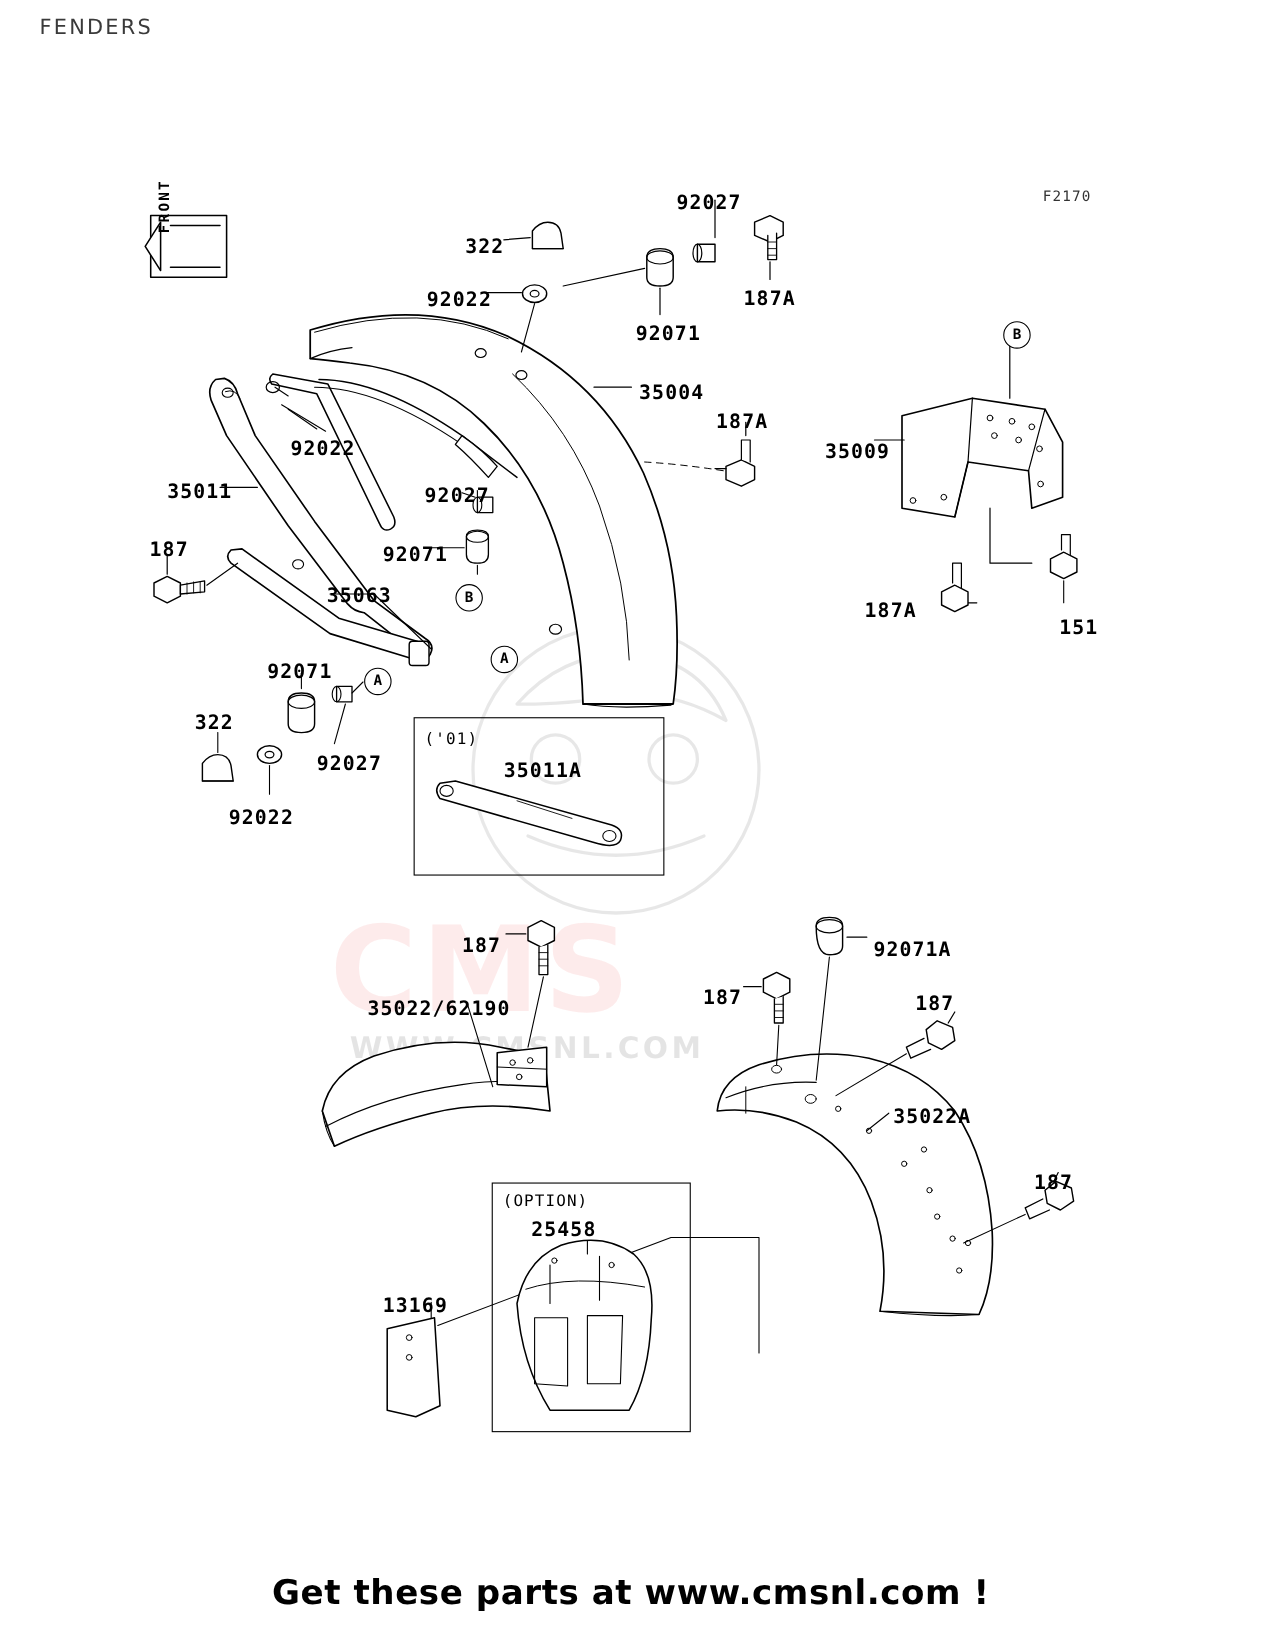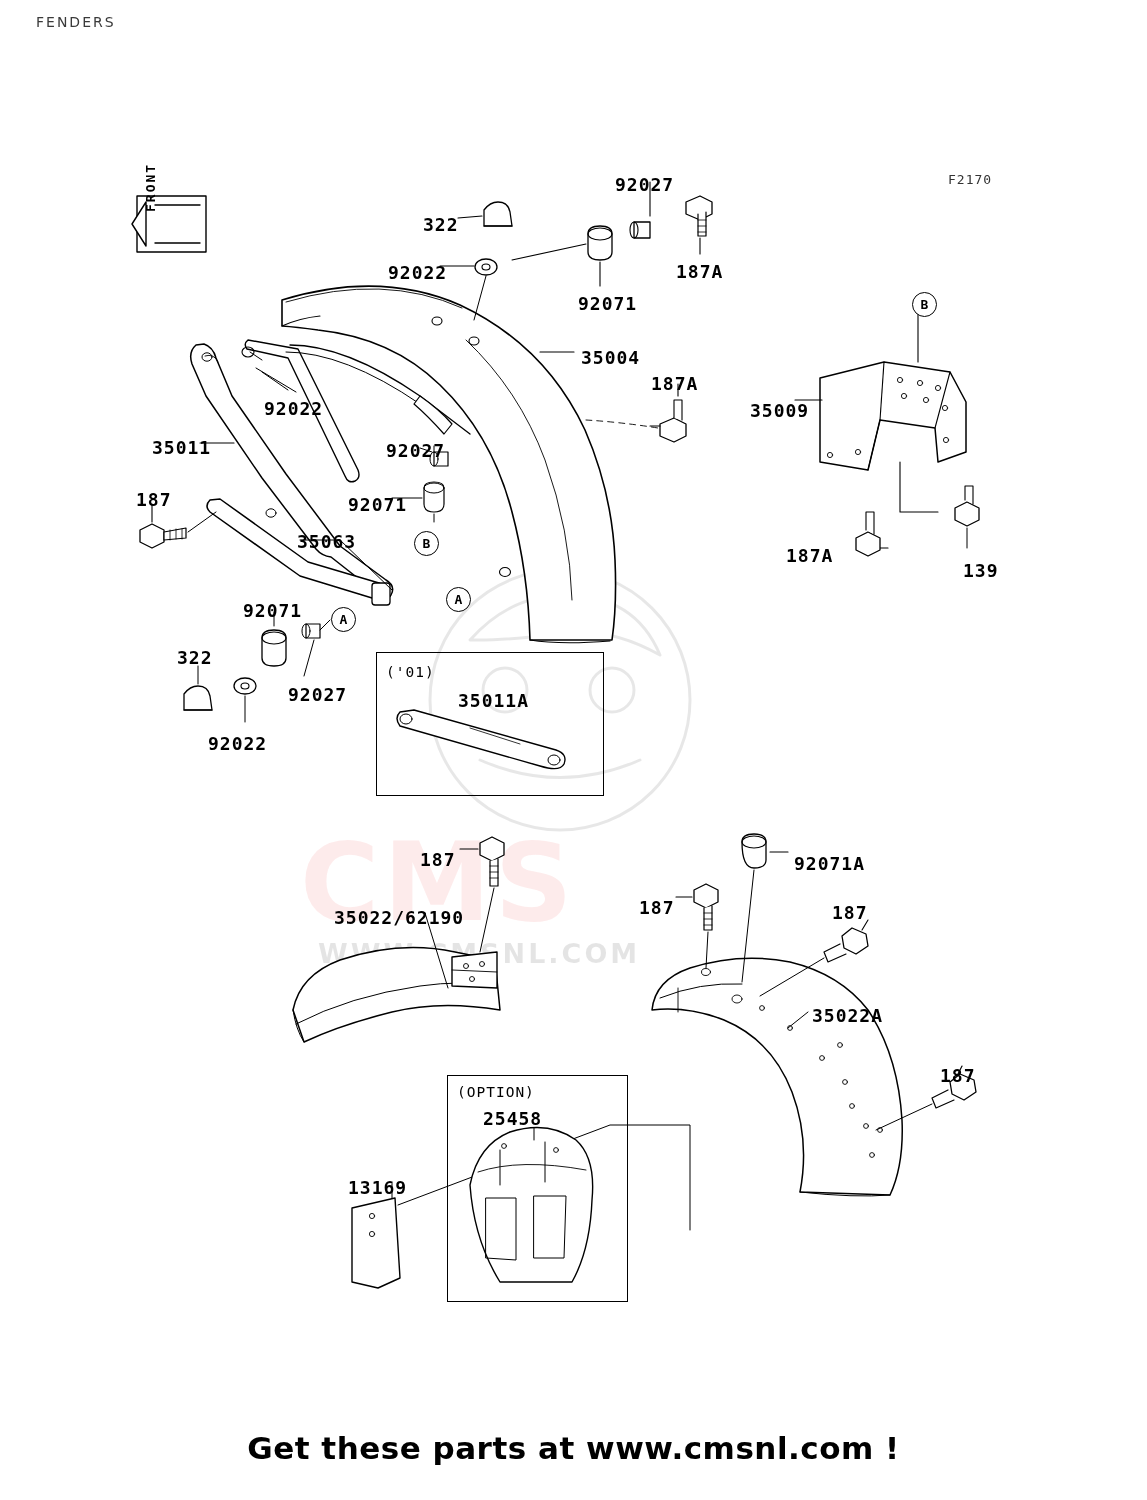--- a/index.html
+++ b/index.html
@@ -15,21 +15,21 @@
     position: relative;
     width: 1147px;
     height: 1500px;
     overflow: hidden;
     background: #ffffff;
   }
   .title {
     position: absolute;
     left: 36px;
     top: 14px;
-    font-size: 14px;
+    font-size: 19px;
     letter-spacing: 2px;
     color: #3a3a3a;
     font-family: "DejaVu Sans", sans-serif;
   }
   .diagram-code {
     position: absolute;
     left: 948px;
     top: 172px;
     font-size: 13px;
     letter-spacing: 1px;
@@ -377,21 +377,21 @@
   <div class="lbl" style="left:581px; top:347px;text-align:right;">35004</div>
   <div class="lbl" style="left:651px; top:373px;">187A</div>
   <div class="lbl" style="left:264px; top:398px;">92022</div>
   <div class="lbl" style="left:750px; top:400px;">35009</div>
   <div class="lbl" style="left:152px; top:437px;">35011</div>
   <div class="lbl" style="left:386px; top:440px;">92027</div>
   <div class="lbl" style="left:136px; top:489px;">187</div>
   <div class="lbl" style="left:348px; top:494px;">92071</div>
   <div class="lbl" style="left:297px; top:531px;">35063</div>
   <div class="lbl" style="left:786px; top:545px;">187A</div>
-  <div class="lbl" style="left:963px; top:560px;">139</div>
+  <div class="lbl" style="left:963px; top:560px;">151</div>
   <div class="lbl" style="left:243px; top:600px;">92071</div>
   <div class="lbl" style="left:177px; top:647px;">322</div>
   <div class="lbl" style="left:288px; top:684px;">92027</div>
   <div class="lbl" style="left:208px; top:733px;">92022</div>
   <div class="lbl" style="left:420px; top:849px;">187</div>
   <div class="lbl" style="left:794px; top:853px;">92071A</div>
   <div class="lbl" style="left:639px; top:897px;">187</div>
   <div class="lbl" style="left:832px; top:902px;">187</div>
   <div class="lbl" style="left:334px; top:907px;">35022/62190</div>
   <div class="lbl" style="left:812px; top:1005px;">35022A</div>

